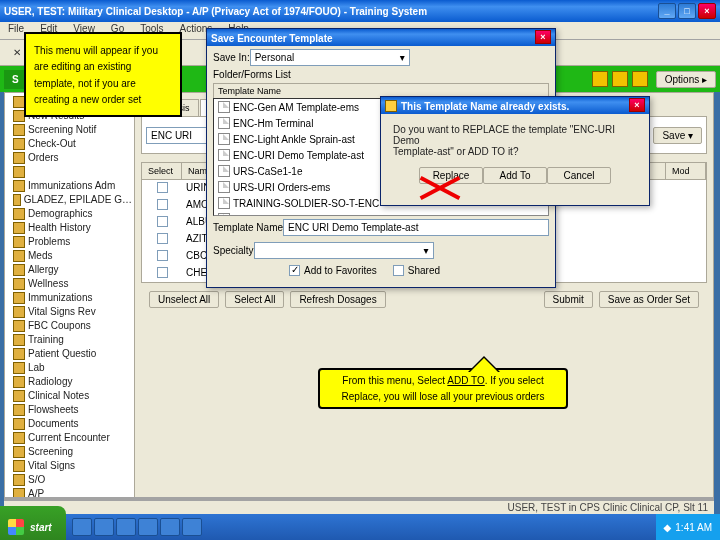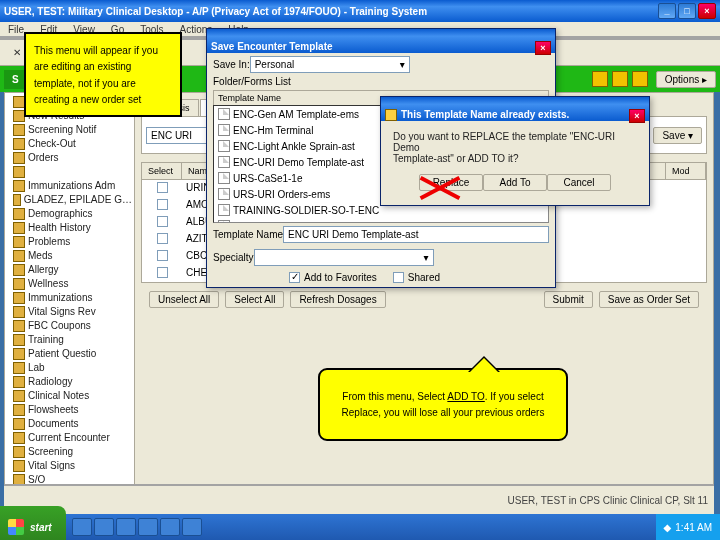--- a/index.html
+++ b/index.html
@@ -1,21 +1,21 @@
 <!DOCTYPE html>
 <html><head>
 <meta charset="utf-8">
 <style>
   * { box-sizing: border-box; margin: 0; padding: 0; font-family: "Tahoma", sans-serif; font-size: 10px; }
   body { width: 720px; height: 540px; background: #3a6ea5; overflow: hidden; position: relative; }
   .titlebar { height: 22px; background: linear-gradient(#0a5bcf,#3f8ff0 30%,#0a5bcf); color:#fff; display:flex; align-items:center; padding:0 4px; font-weight:bold;}
   .titlebar .spacer{flex:1}
   .winbtn{width:18px;height:16px;background:linear-gradient(#f06,#c00);color:#fff;border:1px solid #900;display:flex;align-items:center;justify-content:center;margin-left:2px;border-radius:2px;font-size:9px}
   .winbtn.blue{background:linear-gradient(#2d7bd6,#62a9f5);border-color:#1a4f93}
-  .menubar{height:18px;background:#ece9d8;display:flex;align-items:flex-end;border-bottom:4px solid #a3a3a3;padding:0 4px;gap:8px;color:#333}
+  .menubar{height:18px;background:#ece9d8;display:flex;align-items:flex-start;border-bottom:1px solid #a3a3a3;padding:0 4px;gap:8px;color:#333}
   .menubar span{padding:1px 4px}
   .toolbar{height:26px;background:#ece9d8;border-bottom:1px solid #aca899;display:flex;align-items:center;padding:0 6px;gap:6px}
   .toolbtn{padding:2px 6px;border:1px solid transparent;display:flex;align-items:center;gap:3px;color:#333}
   .greenbar{height:26px;background:#1fb815;display:flex;align-items:center;padding:0 4px;color:#000}
   .greenbar .name{background:#1a9812;padding:4px 8px;color:#fff;font-weight:bold}
   .greenbar .fmp{color:#fff;padding:0 8px}
   .btn{background:#ece9d8;border:1px solid #aca899;padding:2px 8px;border-radius:2px}
   .main{position:absolute;top:92px;left:4px;right:6px;bottom:26px;background:#ece9d8;border:1px solid #aca899;display:flex}
   .tree{width:130px;border-right:1px solid #aca899;background:#fff;overflow:hidden;padding:2px;font-size:9px;color:#222}
   .tree .item{display:flex;gap:3px;padding:1px 0 1px 6px;white-space:nowrap}
@@ -31,39 +31,39 @@
   .ordershead div{padding:3px 6px;border-right:1px solid #aca899;font-size:9px}
   .col-sel{width:40px}.col-name{flex:1}.col-det{width:110px}.col-mod{width:40px}
   .orderrow{display:flex;padding:2px 0;font-size:9px}
   .orderrow .ck{width:40px;text-align:center}
   .footer{display:flex;gap:6px;padding:8px 8px 0;justify-content:space-between}
   .taskbar{position:absolute;left:0;right:0;bottom:0;height:26px;background:linear-gradient(#2e74d3,#1f59b0);display:flex;align-items:center;color:#fff}
   .start{height:42px;background:linear-gradient(#38a126,#2c7f1d);padding:0 14px 0 8px;display:flex;align-items:center;font-style:italic;font-weight:bold;border-radius:0 8px 8px 0}
   .tray{margin-left:auto;background:#15a0ee;height:26px;display:flex;align-items:center;padding:0 8px;gap:4px}
   
   .dialog{position:absolute;background:#ece9d8;border:1px solid #0a246a;box-shadow:2px 2px 6px rgba(0,0,0,.3)}
-  .dlgtitle{height:17px;background:linear-gradient(#0a5bcf,#3f8ff0 30%,#0a5bcf);color:#fff;display:flex;align-items:flex-start;padding:12px 4px;font-weight:bold;font-size:10px}
+  .dlgtitle{height:17px;background:linear-gradient(#0a5bcf,#3f8ff0 30%,#0a5bcf);color:#fff;display:flex;align-items:flex-end;padding:2px 4px;font-weight:bold;font-size:10px}
   .dlgtitle .spacer{flex:1}
   .dlgclose{width:16px;height:14px;background:linear-gradient(#f06,#c00);border:1px solid #900;display:flex;align-items:center;justify-content:center;color:#fff;font-size:9px}
   .listbox{background:#fff;border:1px inset #888;overflow:auto}
   .lrow{padding:2px 4px;font-size:9px;display:flex;align-items:center;gap:3px}
   .lrow .ficon{width:12px;height:12px;border:1px solid #888;background:#fff;display:inline-block;position:relative}
   .lrow .ficon:before{content:"";position:absolute;right:0;top:0;border:3px solid #ccc;border-top-color:transparent;border-right-color:transparent}
   .field{display:flex;align-items:center;padding:3px 6px}
   .input{border:1px solid #7f9db9;background:#fff;padding:2px 4px;flex:1}
   .chk{width:11px;height:11px;border:1px solid #7f9db9;background:#fff;display:inline-block}
   
   .note{position:absolute;background:#ffff00;border:2px solid #000;padding:8px;font-size:13px;line-height:1.25;font-family:Arial}
-  .callout{position:absolute;background:#ffff00;border:2px solid #000;border-radius:9px;padding:18px 14px;font-size:13px;text-align:center;font-family:Arial;line-height:1.25}
+  .callout{position:absolute;background:#ffff00;border:2px solid #000;border-radius:4px;padding:2px 14px;font-size:13px;text-align:center;font-family:Arial;line-height:1.25}
   .callout .arrow{position:absolute;width:0;height:0;border:14px solid transparent;border-bottom-color:#ffff00;top:-26px;left:150px}
   .callout .arrowb{position:absolute;width:0;height:0;border:16px solid transparent;border-bottom-color:#000;top:-30px;left:148px}
   .redx{position:absolute;width:44px;height:36px}
   .redx:before,.redx:after{content:"";position:absolute;left:0;right:0;top:50%;border-top:4px solid #e00;transform:rotate(28deg)}
   .redx:after{transform:rotate(-28deg)}
-  .statusbar{position:absolute;left:4px;right:6px;bottom:26px;height:30px;background:#ece9d8;border-top:2px solid #a3a3a3;display:flex;align-items:center;justify-content:flex-end;padding:0 6px;color:#444;font-size:9px}
+  .statusbar{position:absolute;left:4px;right:6px;bottom:26px;height:17px;background:#ece9d8;border-top:4px solid #a3a3a3;display:flex;align-items:center;justify-content:flex-end;padding:0 6px;color:#444;font-size:9px}
   .tbicon{width:20px;height:18px;background:#3e82d6;border:1px solid #1a4f93;border-radius:2px}
 </style>
 </head>
 <body>
 
 <div class="titlebar">
   <span>USER, TEST: Military Clinical Desktop - A/P (Privacy Act of 1974/FOUO) - Training System</span>
   <span class="spacer"></span>
   <span class="winbtn blue">_</span>
   <span class="winbtn blue">□</span>

